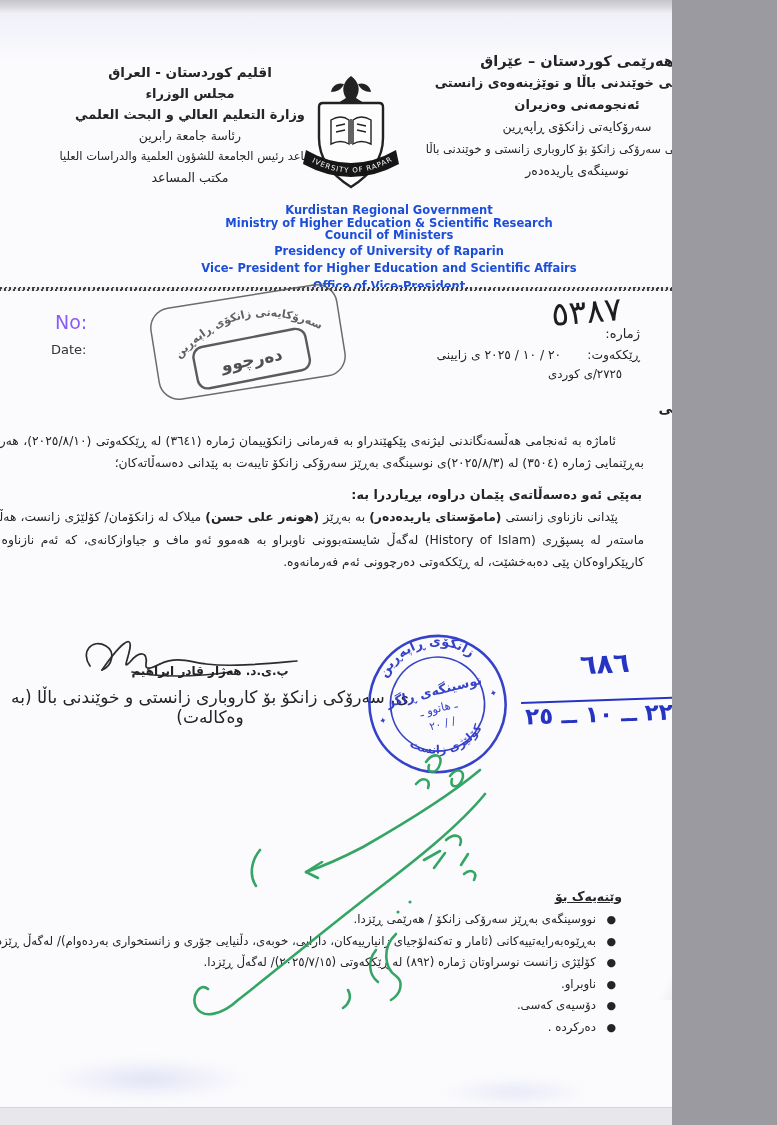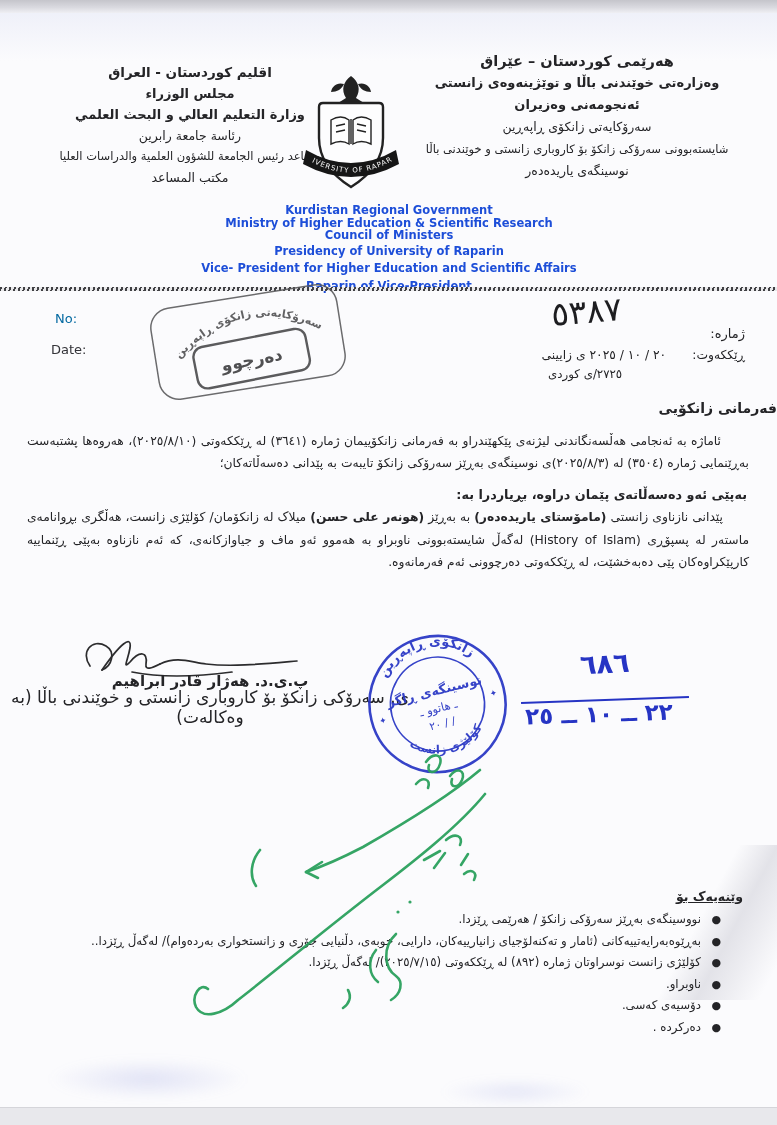--- a/index.html
+++ b/index.html
@@ -1,16 +1,16 @@
 <!DOCTYPE html>
 <html dir="ltr"><head>
 <meta charset="utf-8">
 <style>
   html,body{margin:0;padding:0;background:#9a9aa0;}
-  #doc{position:relative;width:777px;height:1125px;background:#fbfbfd;overflow:hidden;
+  #doc{position:relative;width:672px;height:1125px;background:#fbfbfd;overflow:hidden;
        font-family:"DejaVu Sans", sans-serif;color:#242427;}
   .abs{position:absolute;}
   
   .top-strip{left:0;top:0;width:777px;height:13px;background:linear-gradient(180deg,#c5c5cb 0%,#d9d9df 55%,#efeff3 100%);}
   .top-wash{left:0;top:13px;width:777px;height:48px;background:linear-gradient(180deg,#ecEEf8,#fbfbfd);opacity:.8;}
   .bottom-strip{left:0;top:1107px;width:777px;height:18px;background:#e8e8ec;border-top:1px solid #d5d5da;}
   .fold-shadow{left:630px;top:845px;width:220px;height:155px;
       background:linear-gradient(118deg,transparent 36%,rgba(100,100,125,.16) 49%,rgba(110,110,135,.10) 58%,transparent 70%);}
   .smudge{border-radius:50%;filter:blur(4px);}
   .sm1{left:48px;top:1058px;width:200px;height:42px;background:radial-gradient(ellipse,rgba(125,135,215,.20),transparent 70%);}
@@ -22,47 +22,47 @@
   .h-b1{font-size:13.5px;font-weight:bold;}
   .h-b2{font-size:13px;font-weight:bold;}
   .h-n1{font-size:12.5px;}
   .h-n2{font-size:11.5px;}
   .en-block{left:149px;top:204px;width:480px;text-align:center;font-weight:bold;color:#1d4ed8;}
   .en-l{font-size:11.5px;line-height:12.5px;}
   .gap1{margin-top:3px;} .gap2{margin-top:5px;}
   .separator{left:0;top:287px;width:777px;height:4px;
      background:repeating-linear-gradient(105deg,#404044 0 2px,#e9e9eb 2px 4.5px);}
   
-  .no-label{left:55px;top:311px;font-size:13px;color:#0369a1;}
+  .no-label{left:55px;top:311px;font-size:19px;color:#8b5cf6;}
   .date-label{left:51px;top:342px;font-size:13px;color:#333338;}
   .num-label{right:32px;top:326px;direction:rtl;font-size:13px;}
   .num-value{left:551px;top:292px;font-size:33px;letter-spacing:6px;transform:rotate(-5deg);color:#1d1d20;}
   .rekkawt-row{right:32px;top:348px;direction:rtl;display:flex;gap:26px;font-size:12.3px;}
   .kurdish-year{left:548px;top:367px;width:125px;direction:rtl;font-size:11.8px;text-align:left;}
   
   .derchoo{left:152px;top:294px;width:192px;height:96px;transform:rotate(-9deg);opacity:.88;}
   
   .title{left:0;top:400px;width:777px;text-align:right;font-size:14px;font-weight:bold;direction:rtl;}
   .p1{right:28px;top:430px;width:722px;font-size:12.3px;line-height:22px;text-align:justify;direction:rtl;text-indent:28px;}
   .decision{right:30px;top:487px;direction:rtl;font-size:12.8px;font-weight:bold;}
   .p2{right:28px;top:506px;width:722px;font-size:12.3px;line-height:22.5px;text-align:justify;direction:rtl;text-indent:26px;}
   .p2 b{font-weight:bold;}
   
   .sig-svg{left:72px;top:626px;}
-  .sig-name{left:30px;top:664px;width:360px;text-align:center;font-size:15px;font-weight:bold;direction:rtl;margin-top:8px;}
+  .sig-name{left:30px;top:664px;width:360px;text-align:center;font-size:12px;font-weight:bold;direction:rtl;}
   .sig-title{left:8px;top:687px;width:404px;text-align:center;font-size:17px;direction:rtl;}
   
   .round-stamp{left:366px;top:632px;transform:rotate(-14deg);opacity:.92;}
   .blue{color:#2634c4;}
   .blue-num{left:580px;top:648px;font-size:27px;letter-spacing:8px;transform:rotate(-3deg);font-weight:bold;}
   .blue-line{left:521px;top:699px;width:168px;height:0;border-top:2.5px solid #2634c4;transform:rotate(-2deg);}
   .blue-date{left:492px;top:701px;width:214px;direction:rtl;text-align:center;font-size:23px;letter-spacing:2px;transform:rotate(-2deg);font-weight:bold;}
   
   .copies{right:30px;top:889px;width:612px;direction:rtl;z-index:2;}
-  .copies-heading{font-size:12.5px;font-weight:bold;text-decoration:underline;margin:0 4px 5px 0;}
+  .copies-heading{font-size:12.5px;font-weight:bold;text-decoration:underline;margin:0 20px 5px 0;}
   .copy-item{position:relative;padding-right:46px;font-size:11.8px;line-height:21.5px;white-space:nowrap;text-align:right;}
   .copy-item .bullet{position:absolute;right:26px;top:0;font-size:11px;}
   .green-svg{left:158px;top:742px;z-index:3;}
 </style>
 </head>
 <body>
 
 <div id="doc">
 
   <div class="abs top-strip"></div>
@@ -113,21 +113,21 @@
       </text>
     </svg>
   </div>
 
   <div class="abs en-block">
     <div class="en-l">Kurdistan Regional Government</div>
     <div class="en-l">Ministry of Higher Education &amp; Scientific Research</div>
     <div class="en-l">Council of Ministers</div>
     <div class="en-l gap1">Presidency of University of Raparin</div>
     <div class="en-l gap2">Vice- President for Higher Education and Scientific Affairs</div>
-    <div class="en-l gap2">Raparin of Vice-President</div>
+    <div class="en-l gap2">Office of Vice-President</div>
   </div>
 
   <div class="abs separator"></div>
 
   <div class="abs no-label">No:</div>
   <div class="abs date-label">Date:</div>
 
   <div class="abs derchoo">
     <svg width="192" height="96" viewBox="0 0 192 96">
       <rect x="2" y="2" width="188" height="92" rx="20" fill="none" stroke="#58585a" stroke-width="1.5"></rect>

